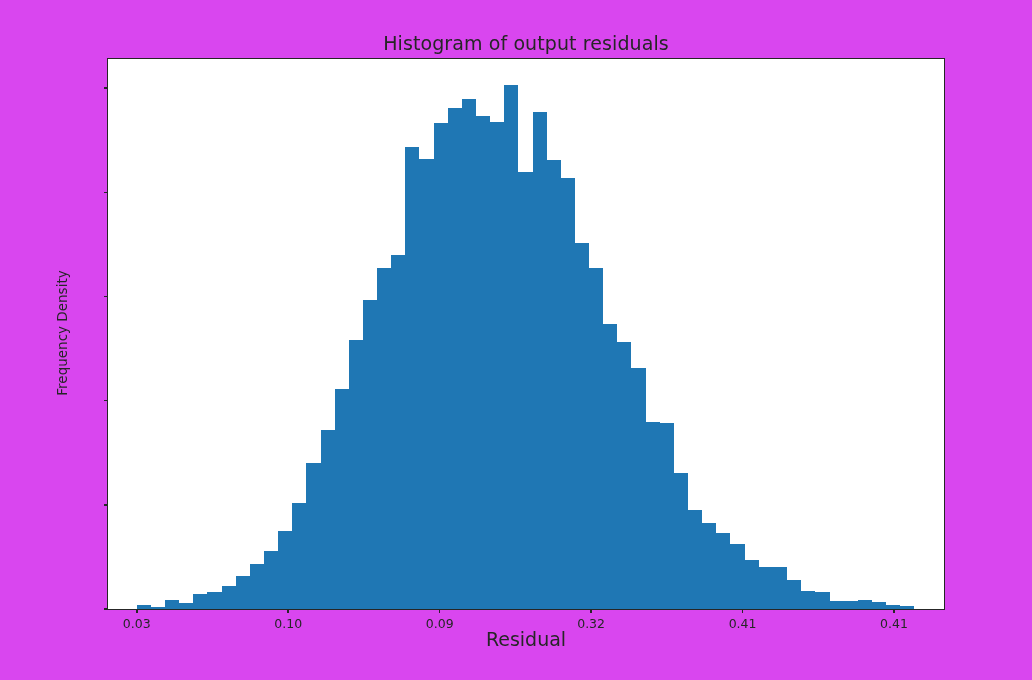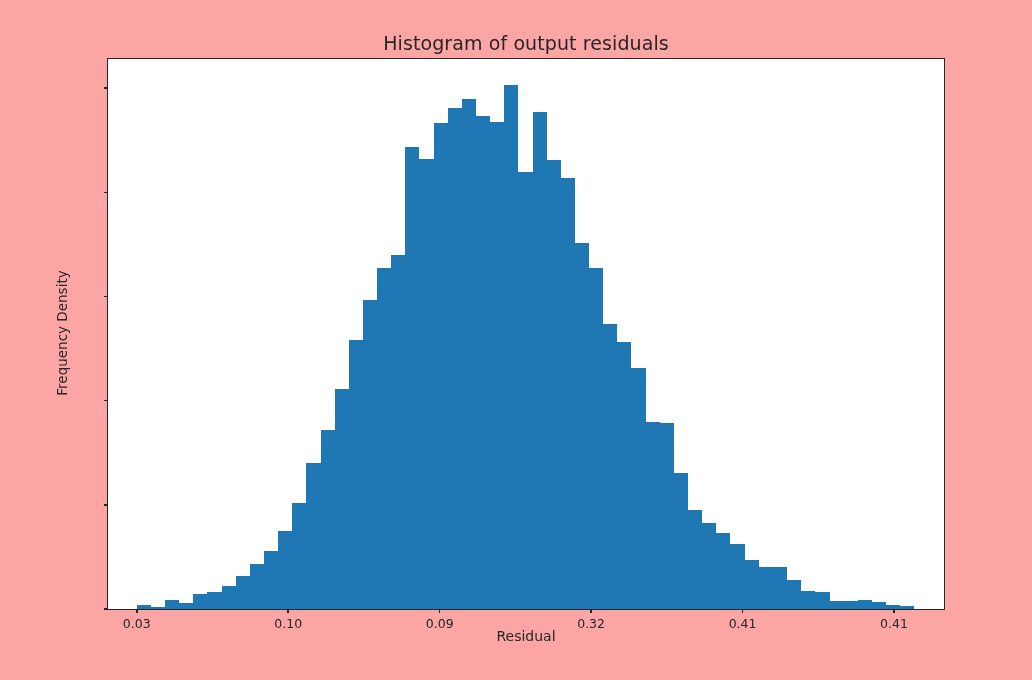--- a/index.html
+++ b/index.html
@@ -11,21 +11,21 @@
     width: 1032px;
     height: 680px;
     font-family: "DejaVu Sans", sans-serif;
     overflow: hidden;
   }
 
   #figure {
     position: relative;
     width: 1032px;
     height: 680px;
-    background: #fca5a5;
+    background: #d946ef;
   }
 
   
   #chart-title {
     position: absolute;
     left: 107px;
     top: 32px;
     width: 838px;
     text-align: center;
     font-size: 19px;
@@ -112,21 +112,21 @@
     white-space: nowrap;
     font-family: "DejaVu Sans", sans-serif;
   }
 
   #xlabel {
     position: absolute;
     left: 107px;
     top: 628px;
     width: 838px;
     text-align: center;
-    font-size: 14px;
+    font-size: 19px;
     color: #262626;
     white-space: nowrap;
     font-family: "DejaVu Sans", sans-serif;
   }
 </style>
 </head>
 <body>
 
 <div id="figure">
 

